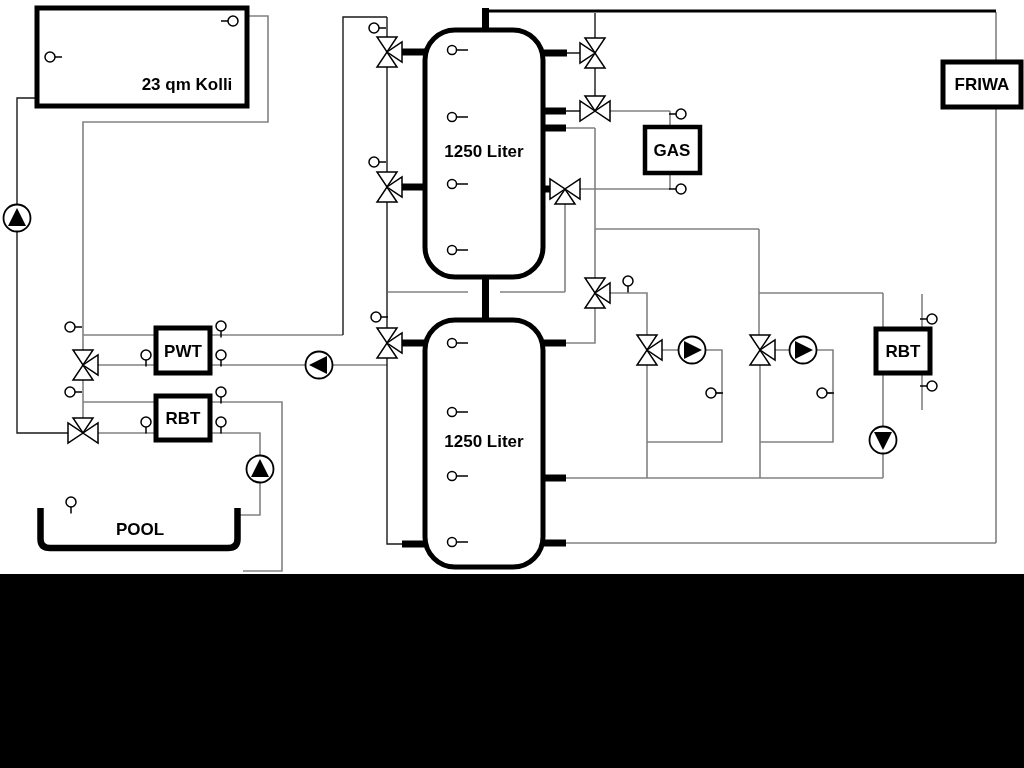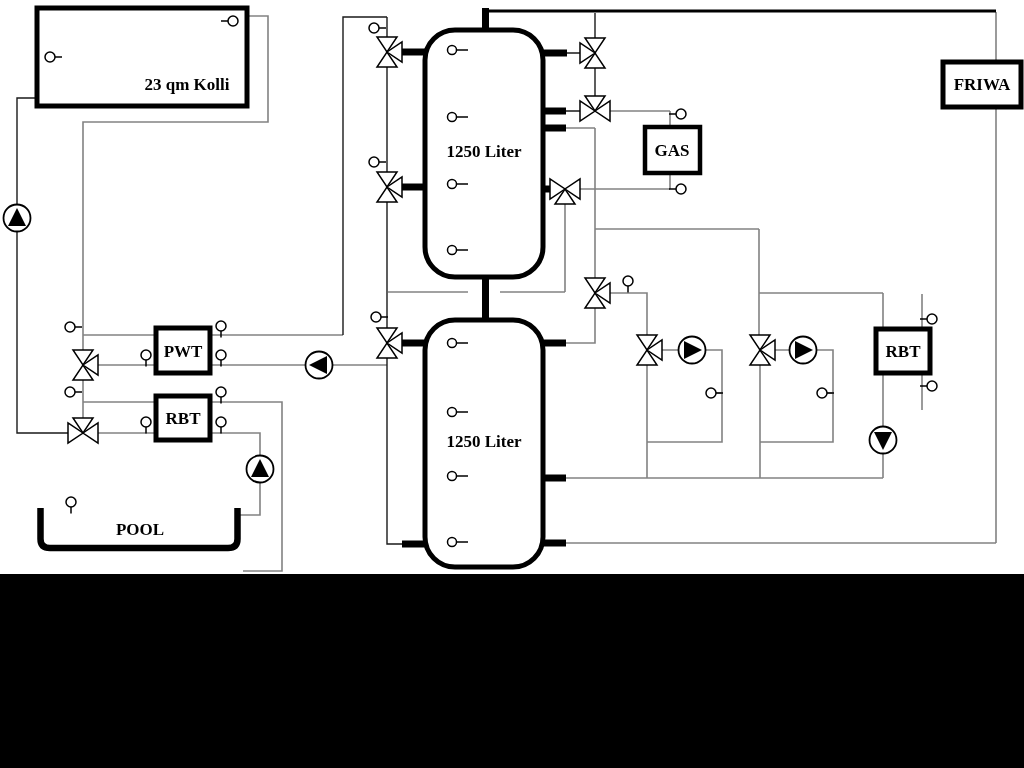--- a/index.html
+++ b/index.html
@@ -1,17 +1,17 @@
 <!DOCTYPE html>
 <html><head>
 <meta charset="utf-8">
 <style>
   html,body{margin:0;padding:0;background:#000;}
   .stage{position:relative;width:1024px;height:768px;background:#ffffff;overflow:hidden;
-         font-family:Liberation Serif, serif;}
+         font-family:Liberation Sans, sans-serif;}
   svg{display:block}
   .pg{stroke:#828282;stroke-width:1.6;fill:none;}
   .pb{stroke:#1a1a1a;stroke-width:1.4;fill:none;}
   .stub{stroke:#000000;stroke-width:7;fill:none;}
   .topline{stroke:#000000;stroke-width:3;fill:none;}
   .box{fill:#ffffff;stroke:#000000;}
   .lbl{fill:#000000;font-size:17px;font-weight:600;text-anchor:middle;}
   .pool{stroke:#000000;stroke-width:6.5;fill:none;}
 </style>
 </head>

